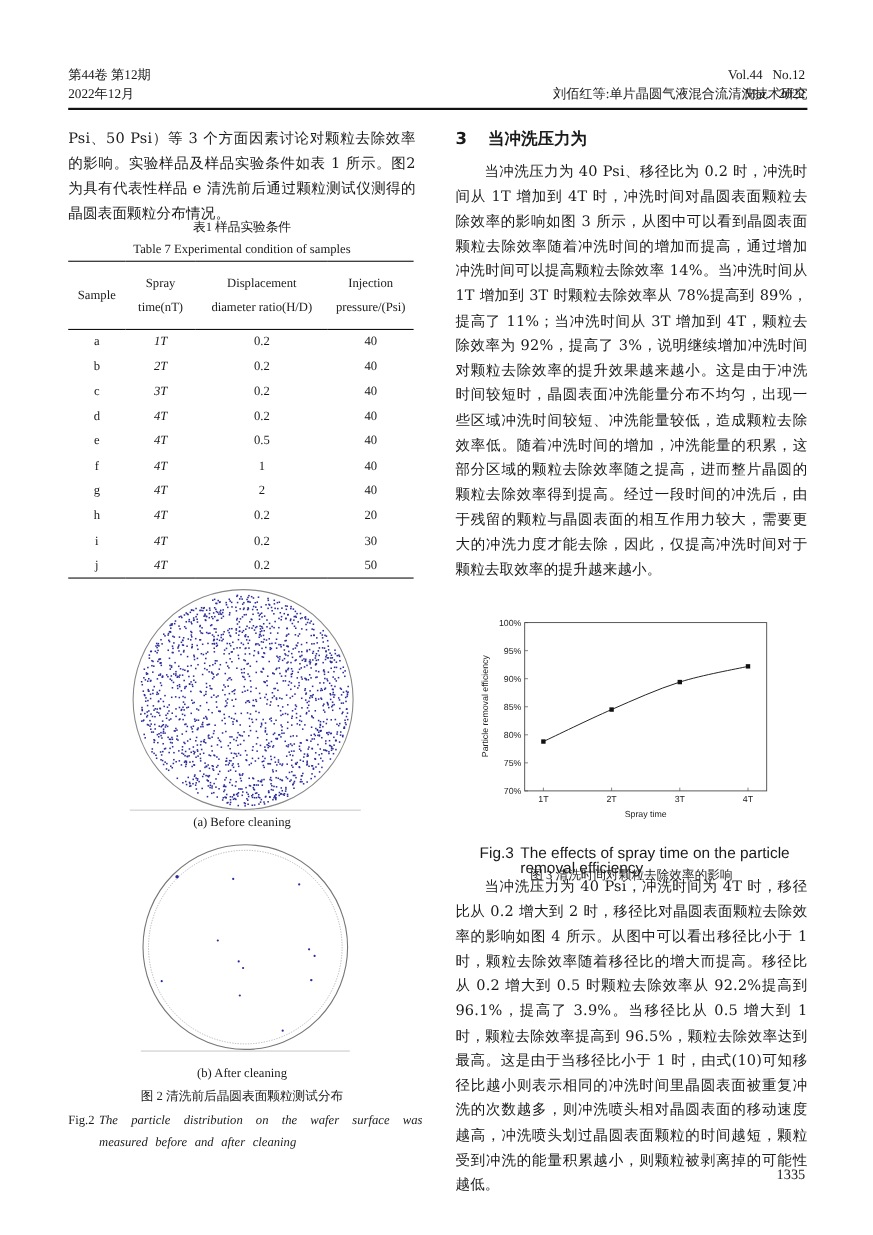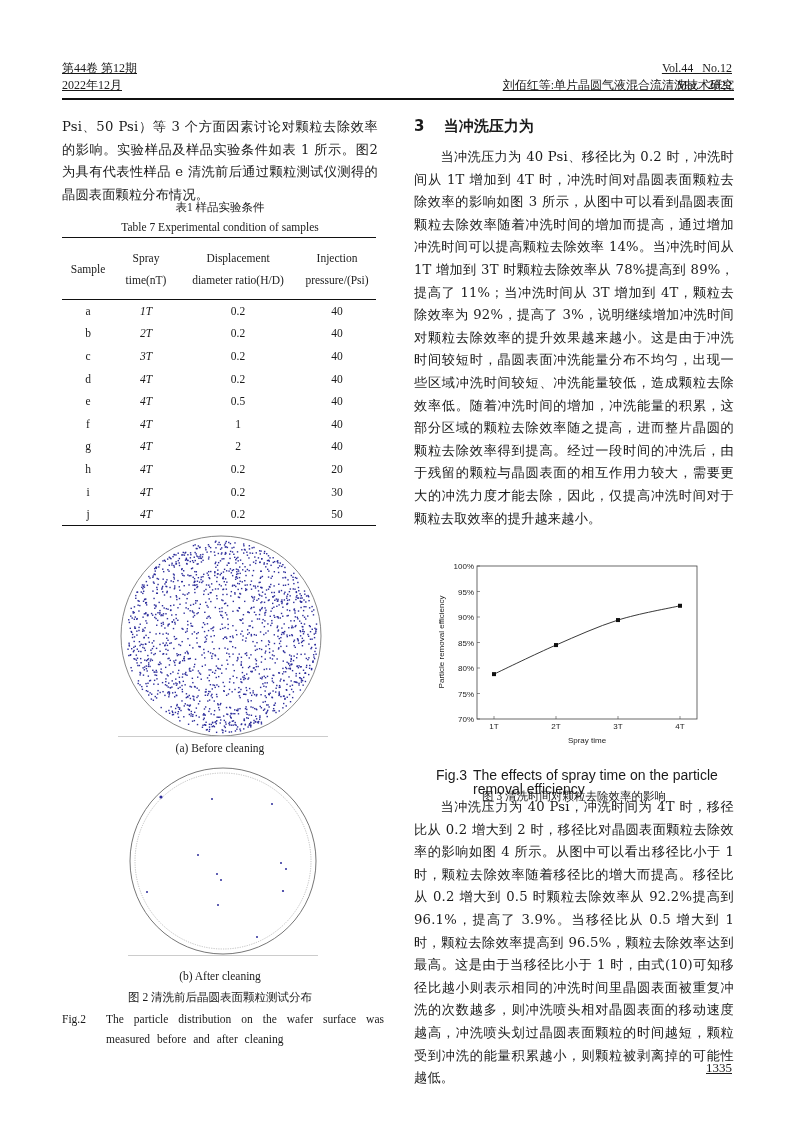--- a/index.html
+++ b/index.html
@@ -1,19 +1,19 @@
 <!DOCTYPE html>
 <html><head>
 <meta charset="utf-8">
 <style>
   html,body{margin:0;padding:0;background:#fff;}
   body{width:794px;height:1123px;position:relative;overflow:hidden;color:#1a1a1a;
        font-family:"DejaVu Serif","Liberation Serif",serif;}
   .abs{position:absolute;}
-  .hdr{font-family:"Liberation Serif","DejaVu Serif",serif;font-size:12px;line-height:16px;text-decoration:underline;}
+  .hdr{font-family:"Liberation Serif","DejaVu Serif",serif;font-size:12px;line-height:16px;}
   .rule{position:absolute;left:62px;width:672px;height:2px;background:#111;top:98px;}
   .para{position:absolute;font-size:13.2px;line-height:22.6px;letter-spacing:0.2px;text-align:justify;}
   .para p{margin:0;}
   .indent{text-indent:2em;}
   .cap{font-size:11.5px;line-height:16px;text-align:center;font-family:"Liberation Serif","DejaVu Serif",serif;}
   table{border-collapse:collapse;font-family:"Liberation Serif","DejaVu Serif",serif;font-size:11.5px;}
   td,th{text-align:center;font-weight:normal;padding:0;}
   .tbl{position:absolute;left:62px;top:237px;width:314px;}
   .tbl table{width:100%;}
   .tbl thead tr{height:62px;}
@@ -1854,21 +1854,21 @@
       <circle cx="129" cy="171" r="1"></circle>
     </g>
   </svg>
 </div>
 <div class="abs" style="left:128px;top:955px;width:190px;height:1px;background:#ccc;"></div>
 <div class="abs cap" style="left:62px;top:968px;width:316px;">(b) After cleaning</div>
 
 <div class="abs cap" style="left:62px;top:989px;width:316px;">图 2   清洗前后晶圆表面颗粒测试分布</div>
 <div class="abs" style="left:62px;top:1009px;width:322px;font-family:'Liberation Serif','DejaVu Serif',serif;font-size:11.5px;line-height:20px;">
   <span class="abs" style="left:0;top:0;">Fig.2</span>
-  <div style="margin-left:44px;text-align:justify;text-align-last:left;word-spacing:4px;">The particle distribution on the wafer surface was measured before and after cleaning</div>
+  <div style="margin-left:28px;text-align:justify;text-align-last:left;word-spacing:4px;font-style:italic;">The particle distribution on the wafer surface was measured before and after cleaning</div>
 </div>
 
 <div class="abs secttl" style="left:414px;top:117px;">
   <span>3</span>
   <span style="margin-left:14px;">当冲洗压力为</span>
 </div>
 
 <div class="para" style="left:414px;top:146px;width:320px;">
   <p class="indent">当冲洗压力为 40 Psi、移径比为 0.2 时，冲洗时间从 1T 增加到 4T 时，冲洗时间对晶圆表面颗粒去除效率的影响如图 3 所示，从图中可以看到晶圆表面颗粒去除效率随着冲洗时间的增加而提高，通过增加冲洗时间可以提高颗粒去除效率 14%。当冲洗时间从 1T 增加到 3T 时颗粒去除效率从 78%提高到 89%，提高了 11%；当冲洗时间从 3T 增加到 4T，颗粒去除效率为 92%，提高了 3%，说明继续增加冲洗时间对颗粒去除效率的提升效果越来越小。这是由于冲洗时间较短时，晶圆表面冲洗能量分布不均匀，出现一些区域冲洗时间较短、冲洗能量较低，造成颗粒去除效率低。随着冲洗时间的增加，冲洗能量的积累，这部分区域的颗粒去除效率随之提高，进而整片晶圆的颗粒去除效率得到提高。经过一段时间的冲洗后，由于残留的颗粒与晶圆表面的相互作用力较大，需要更大的冲洗力度才能去除，因此，仅提高冲洗时间对于颗粒去取效率的提升越来越小。</p>
 </div>

